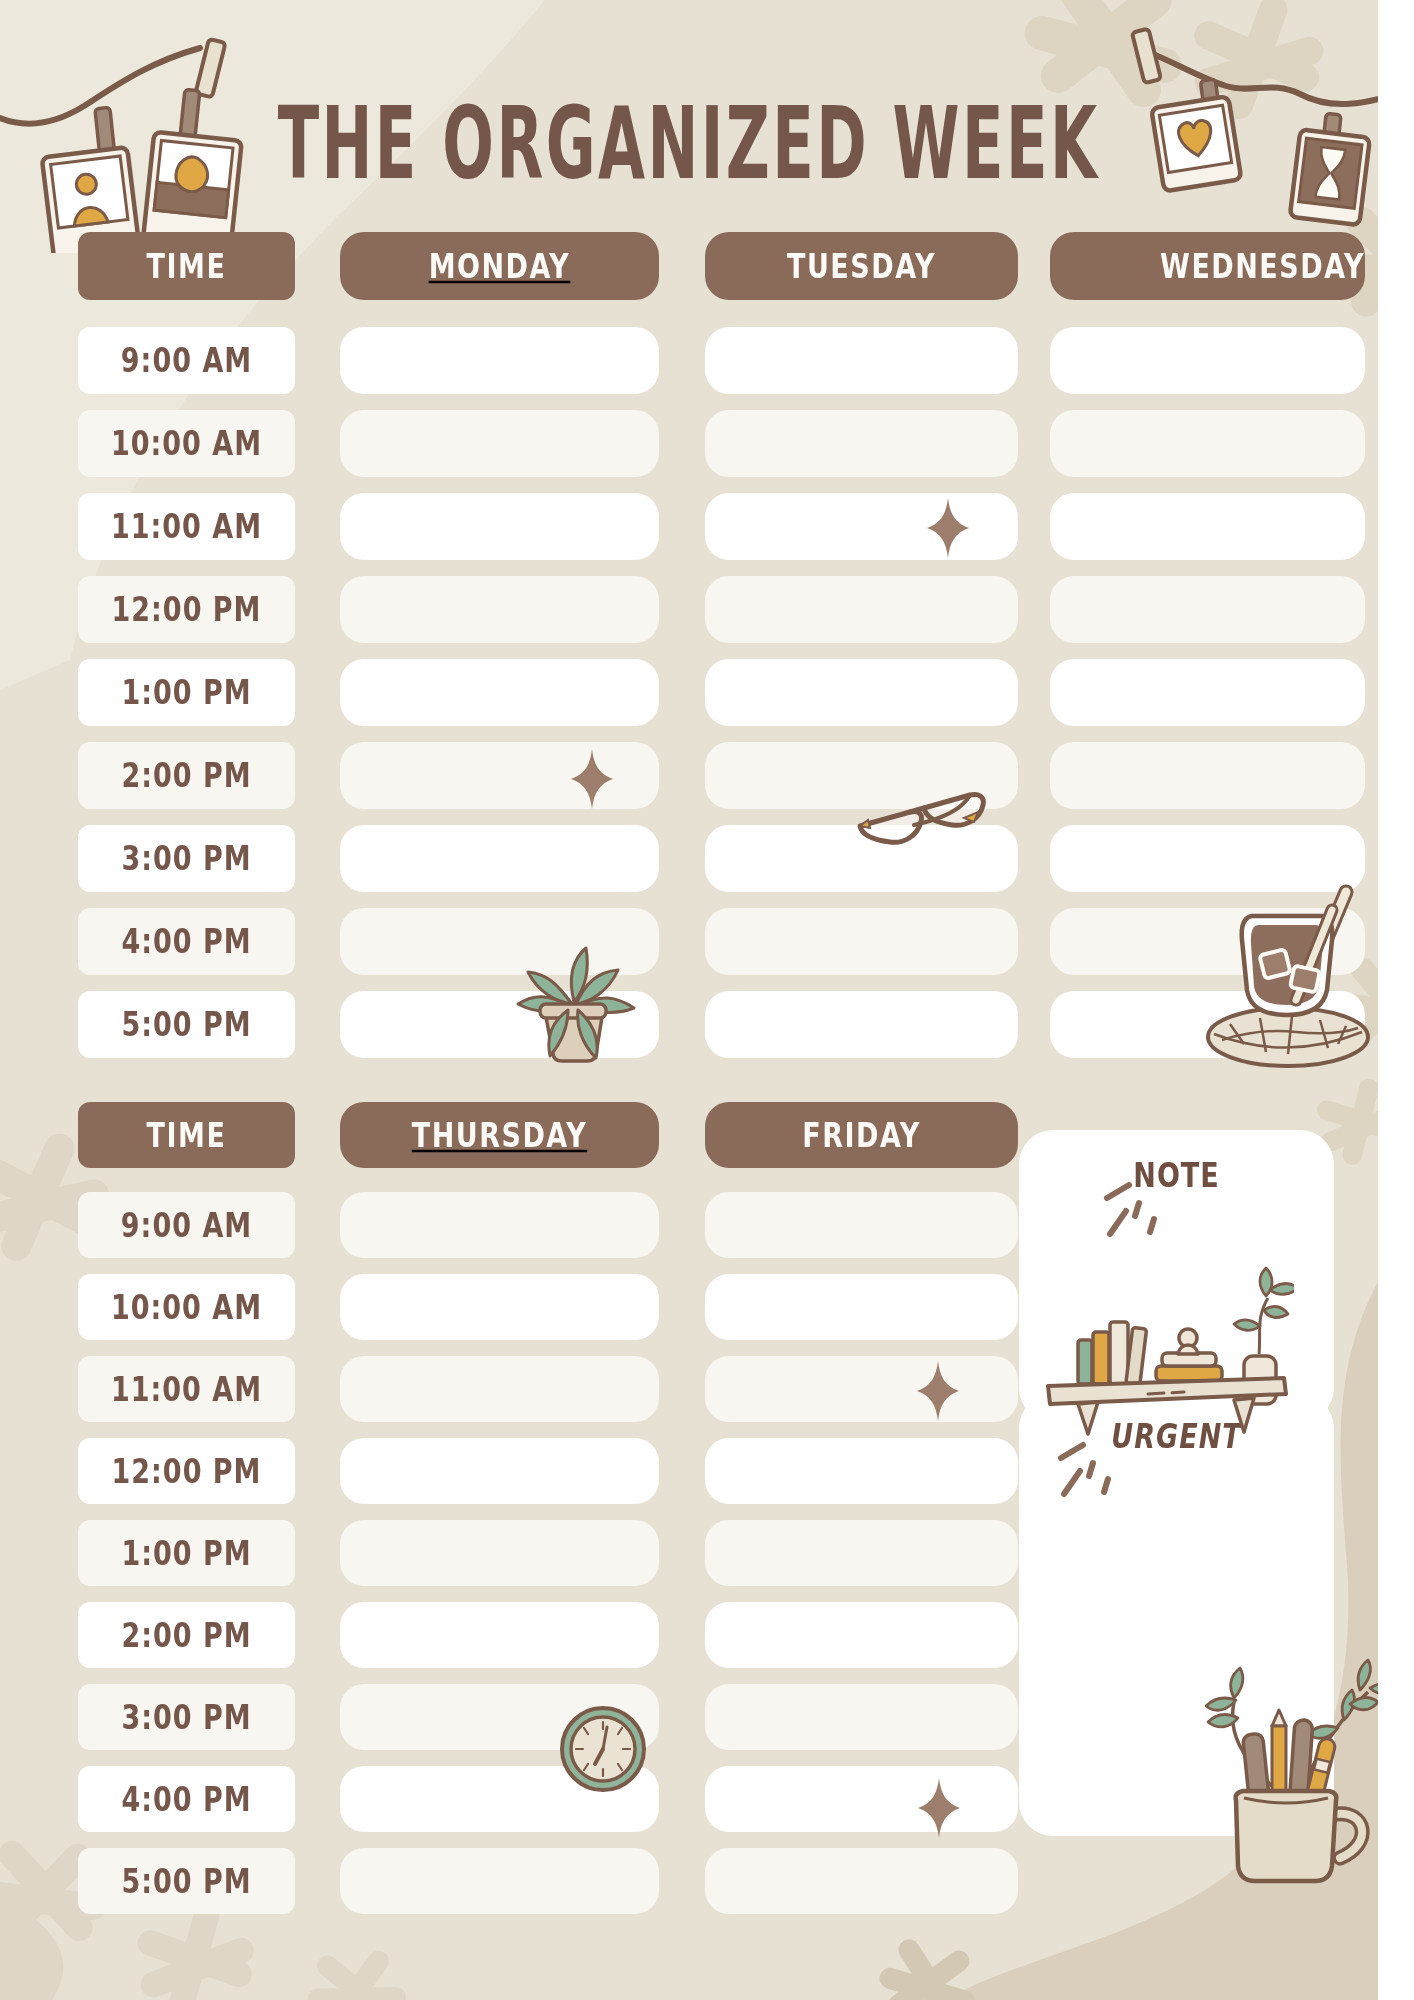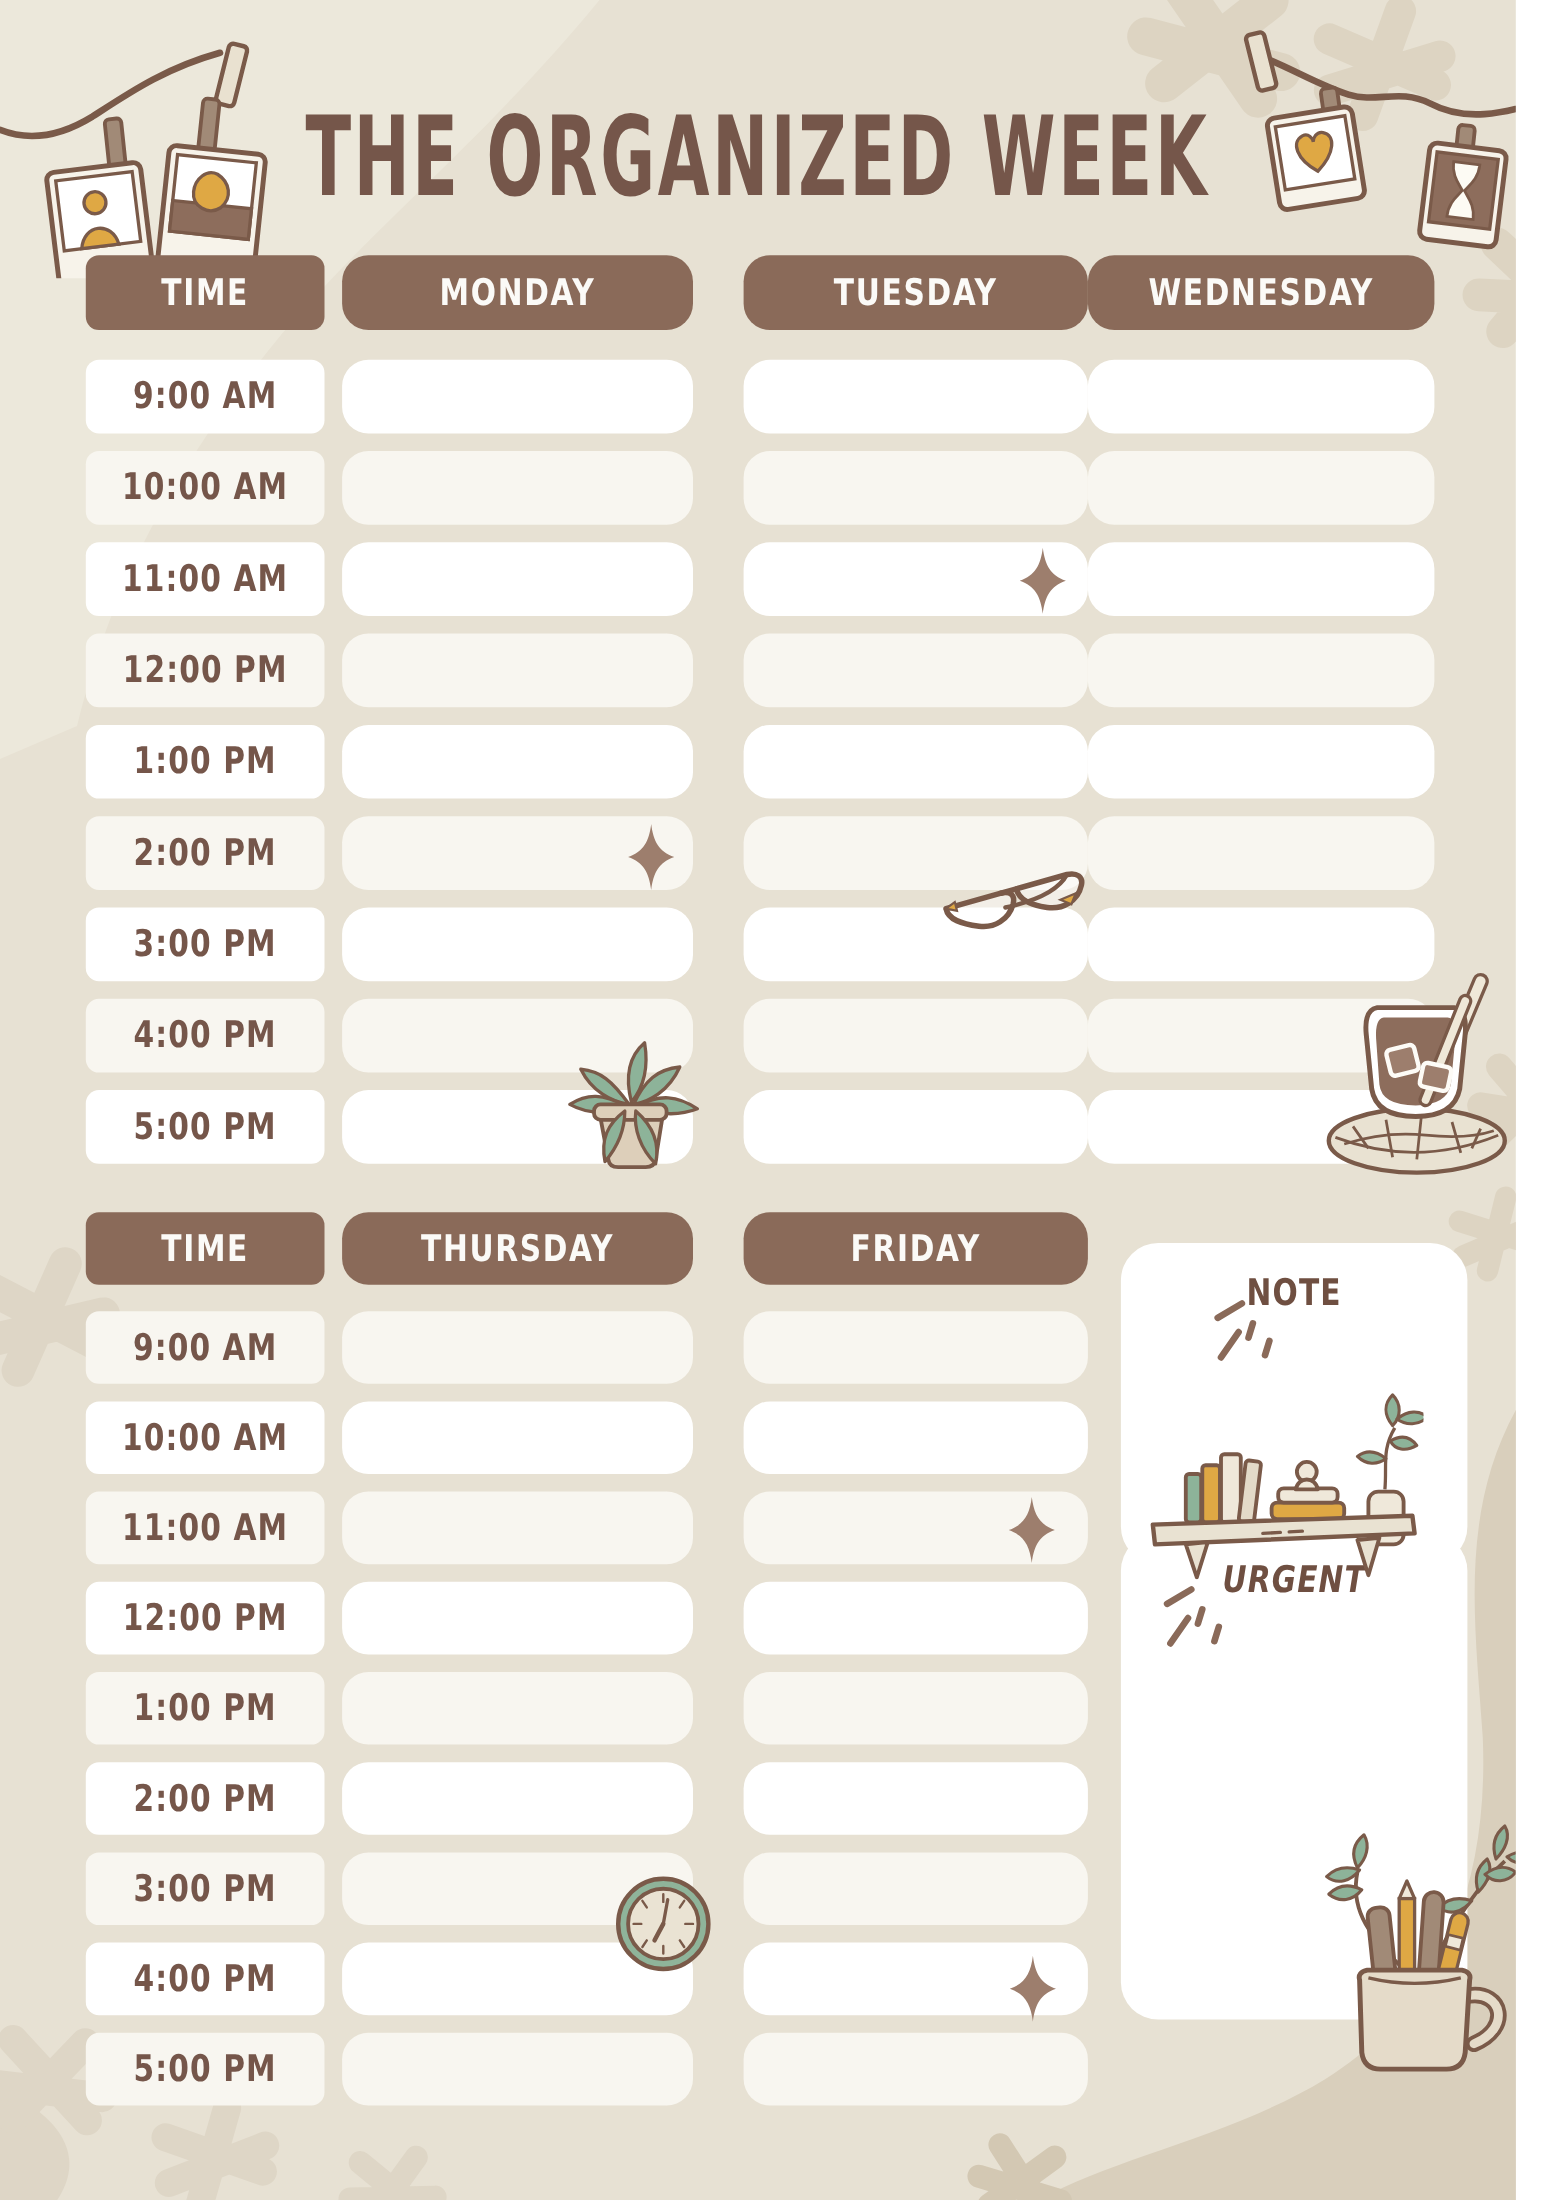--- a/index.html
+++ b/index.html
@@ -22,22 +22,22 @@
 
   
   .wtable{position:absolute;left:78px;}
   .t1{top:232px;} .t2{top:1102px;}
   .hrow,.row{display:flex;}
   .t1 .hrow{margin-bottom:27px;} .t2 .hrow{margin-bottom:24px;}
   .t1 .rows .row{margin-bottom:16px;} .t2 .rows .row{margin-bottom:16px;}
   .cell{border-radius:24px; display:flex;align-items:center;justify-content:center;}
   .t1 .cell{height:67px;} .t1 .hrow .cell{height:68px;}
   .t2 .cell{height:66px;}
-  .c0{width:217px;border-radius:12px;} .c1{width:319px;margin-left:16px;}
-  .c2{width:313px;margin-left:46px;} .c3{width:315px;}
+  .c0{width:217px;border-radius:12px;} .c1{width:319px;margin-left:45px;text-decoration:underline;}
+  .c2{width:313px;margin-left:46px;} .c3{width:315px;margin-left:32px;justify-content:flex-end;}
   .pill{background:#8a6a59;}
   .pill .squish{color:#fbfaf7;font-size:27px;letter-spacing:1.5px;}
   .white{background:#ffffff;} .cream{background:#f8f6f0;}
   .squish{
     display:inline-block;font-weight:bold;transform:scaleY(1.24);
     transform-origin:center;letter-spacing:1px;
   }
   .time-label{color:#75564a;font-size:27px;}
 
   

